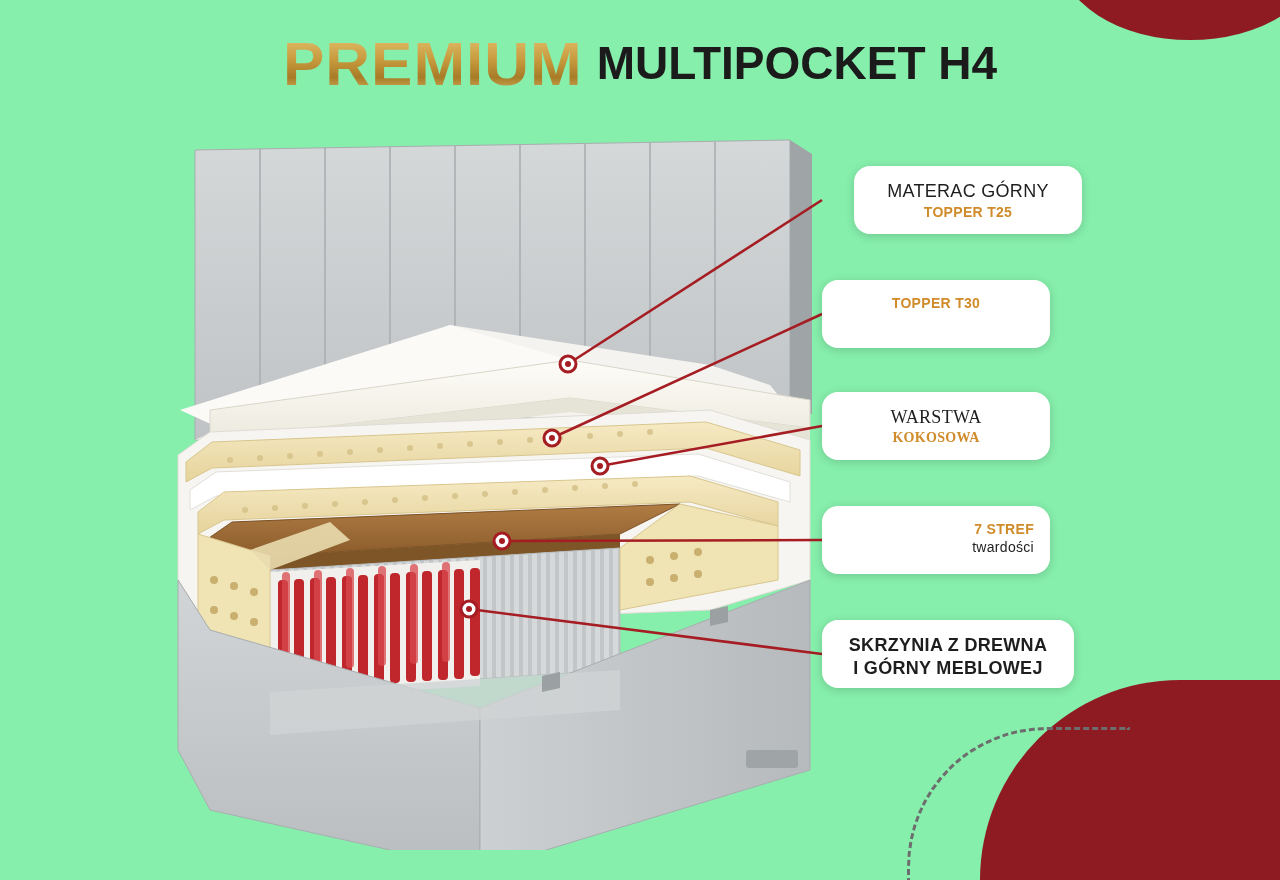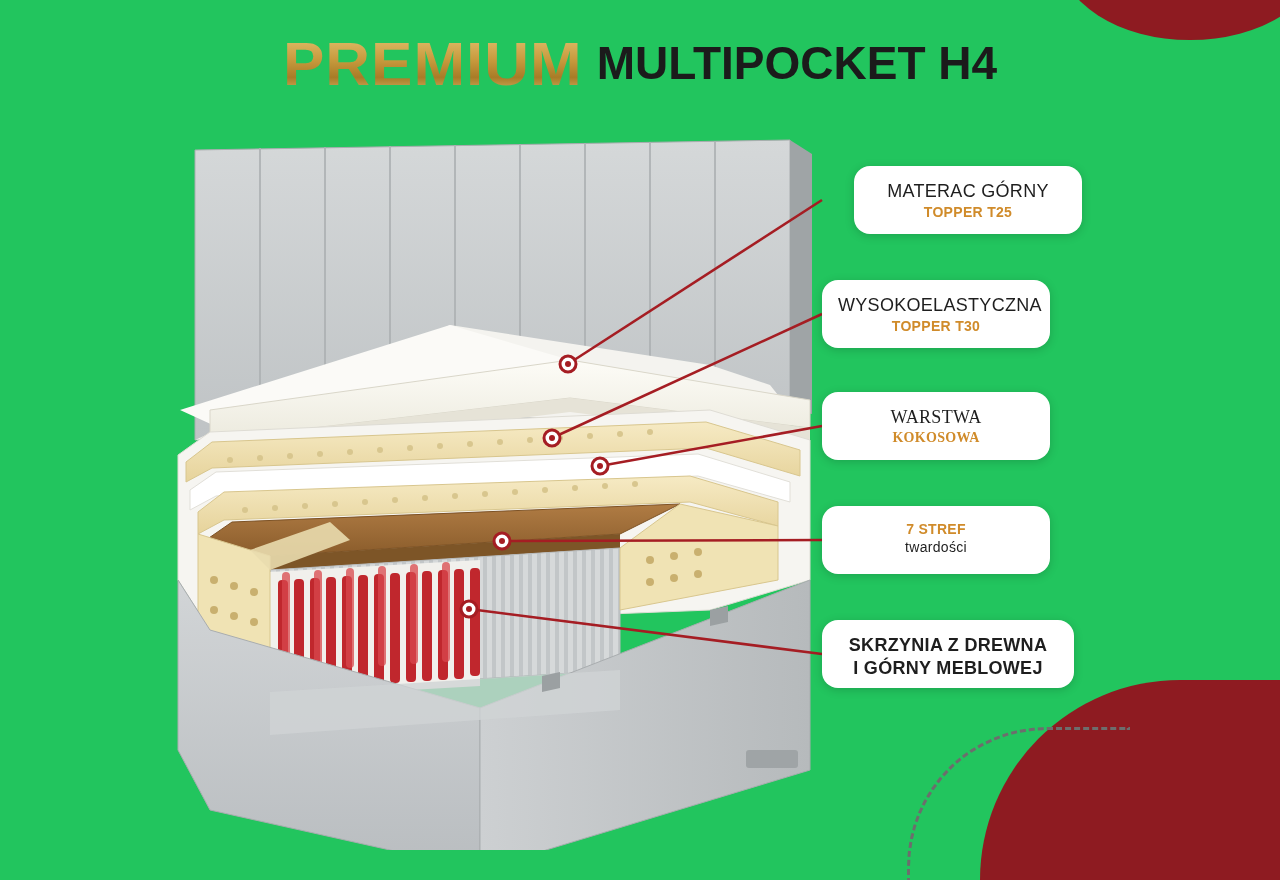--- a/index.html
+++ b/index.html
@@ -8,21 +8,21 @@
     background: #ffffff;
   }
   body {
     font-family: "Liberation Sans", sans-serif;
   }
   .stage {
     position: relative;
     width: 1280px;
     height: 880px;
     overflow: hidden;
-    background: #22c55e;
+    background: #86efac;
   }
 
   
   .corner-tr {
     position: absolute;
     top: -80px;
     right: -40px;
     width: 260px;
     height: 120px;
     background: #8e1b21;
@@ -101,21 +101,21 @@
     letter-spacing: .3px;
   }
   .callout .l2.plain {
     color: #1e1e1e;
     font-weight: normal;
   }
 
   #callout-0 { left: 822px; top: 166px; width: 228px; height: 68px; margin-left: 32px; }
   #callout-1 { left: 822px; top: 280px; width: 228px; height: 68px; }
   #callout-2 { left: 822px; top: 392px; width: 228px; height: 68px; font-family: Liberation Serif, serif; }
-  #callout-3 { left: 822px; top: 506px; width: 228px; height: 68px; }
+  #callout-3 { left: 822px; top: 506px; width: 228px; height: 68px; text-align: right; }
   #callout-4 { left: 822px; top: 620px; width: 252px; height: 68px; font-weight: bold; }
 
   
   .leaders {
     position: absolute;
     left: 0;
     top: 0;
     width: 1280px;
     height: 880px;
     pointer-events: none;
@@ -345,21 +345,20 @@
       <circle cx="469" cy="609" r="3" fill="#a51d23"></circle>
     </g>
   </svg>
 
   <div class="callout" id="callout-0">
     <span class="l1">MATERAC GÓRNY</span>
     <span class="l2">TOPPER T25</span>
   </div>
 
   <div class="callout" id="callout-1">
-    <span class="l1">WYSOKOELASTYCZNA</span>
     <span class="l2">TOPPER T30</span>
   </div>
 
   <div class="callout" id="callout-2">
     <span class="l1">WARSTWA</span>
     <span class="l2">KOKOSOWA</span>
   </div>
 
   <div class="callout" id="callout-3">
     <span class="l2">7 STREF</span>

